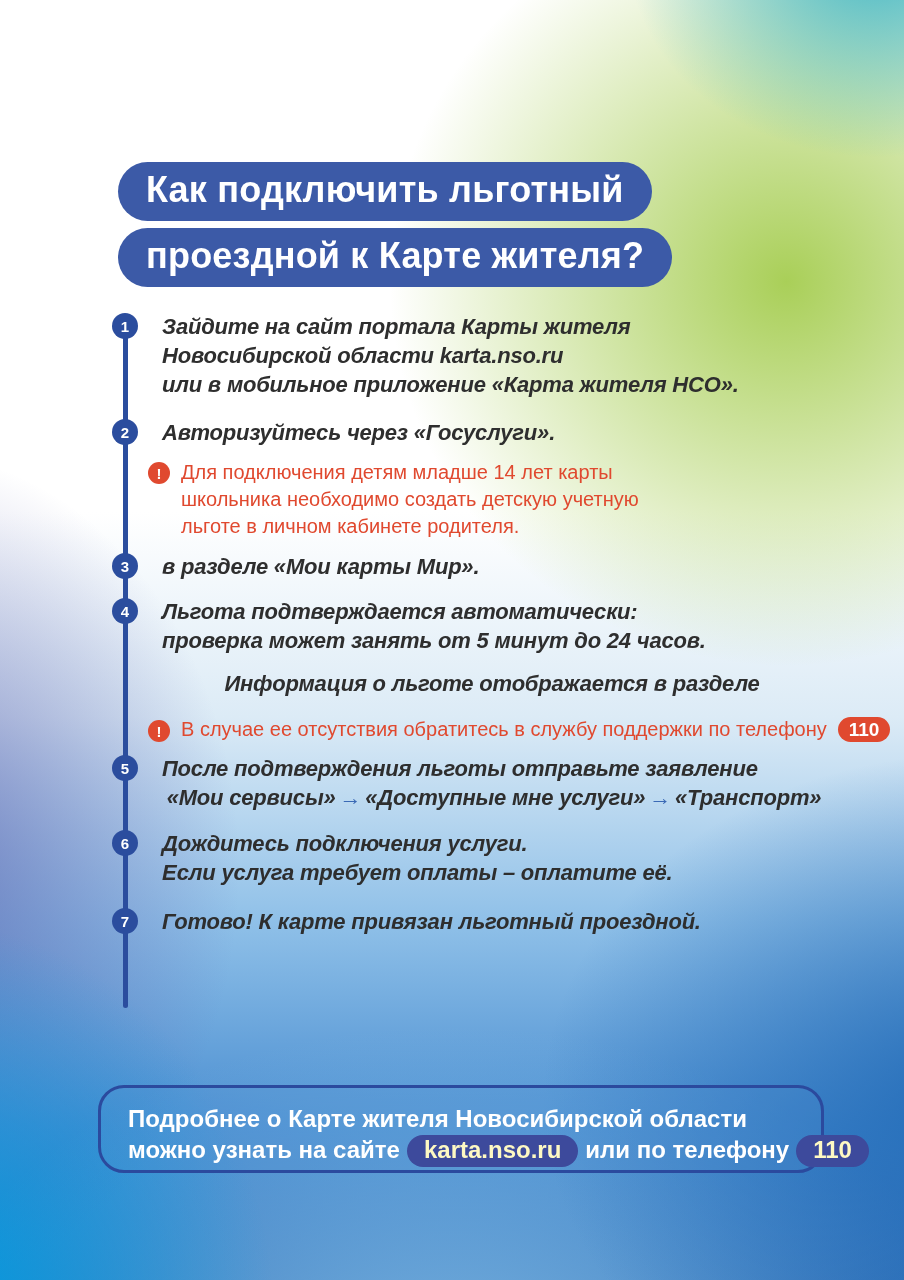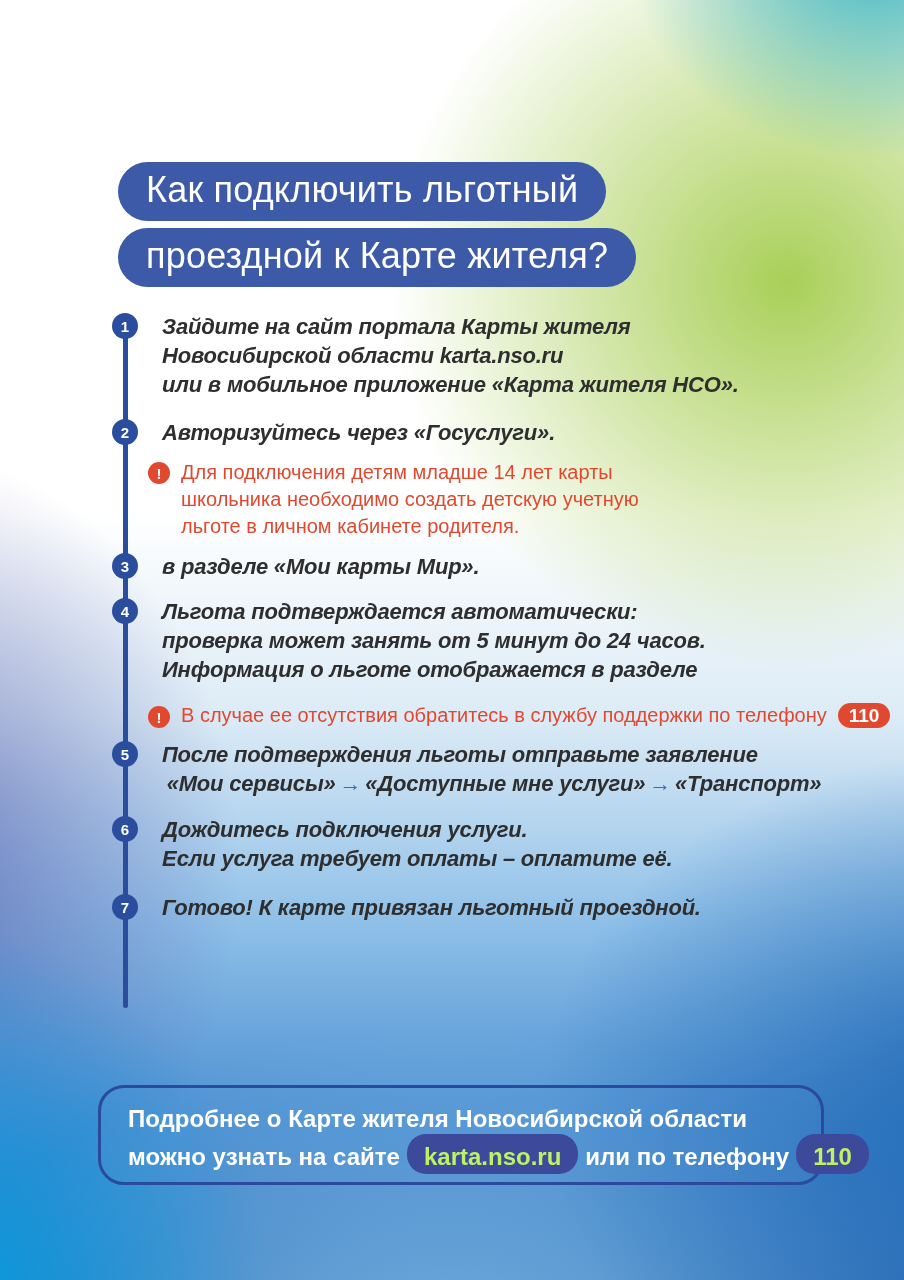--- a/index.html
+++ b/index.html
@@ -17,21 +17,21 @@
       radial-gradient(ellipse 700px 560px at 108% 86%, rgba(32,105,182,0.90) 0%, rgba(32,105,182,0) 62%),
       radial-gradient(ellipse 820px 600px at 50% 112%, rgba(140,198,236,0.95) 0%, rgba(140,198,236,0) 68%),
       linear-gradient(180deg, #ffffff 0%, #ffffff 40%, #dcebf6 56%, #8fc0e8 72%, #4a8ed1 88%, #2f6fb8 100%);
   }
 
   
   .title-block{position:absolute;left:118px;top:162px;}
   .title-pill{
     display:inline-block;
     background:#3c5aa7;color:#ffffff;
-    font-size:36px;font-weight:400;letter-spacing:0.2px;
+    font-size:36px;font-weight:700;letter-spacing:0.2px;
     line-height:1;padding:10px 28px 13px;border-radius:34px;
   }
   .title-row{margin-bottom:7px;}
 
   
   .steps{position:absolute;left:112px;top:312px;width:710px;}
   .rail{
     position:absolute;left:10.5px;top:14px;height:682px;width:5px;
     background:#2b4d9e;border-radius:3px;
   }
@@ -60,42 +60,42 @@
     line-height:27px;white-space:nowrap;
   }
   .warning-inline{display:flex;align-items:center;gap:11px;margin:18px 0 0 -14px;}
   .badge-red{
     display:inline-block;background:#e0492f;color:#ffffff;
     font-size:19px;font-weight:700;line-height:25px;
     padding:0 11px;border-radius:14px;
   }
 
   
-  .para2{}
+  .para2{margin-top:14px;text-align:center;}
   .seg-small{font-size:17px;}
 
   
   .path-line{white-space:nowrap;padding-left:4px;text-align:center;}
   .arrow{color:#3a69b5;font-weight:700;padding:0 4px;}
 
   
   .footer-box{
-    position:absolute;left:98px;top:1085px;width:726px;height:100px;
+    position:absolute;left:98px;top:1085px;width:726px;height:88px;
     border:3px solid #2b4a9e;border-radius:26px;
     background:rgba(80,145,210,0.22);
     box-sizing:border-box;
     padding:15px 0 0 27px;
   }
   .footer-line{
     color:#ffffff;font-size:24px;font-weight:700;line-height:31px;white-space:nowrap;
   }
   .badge-navy{
-    display:inline-block;background:#3d4a9c;color:#bef264;
+    display:inline-block;background:#3d4a9c;color:#fef9c3;
     font-size:24px;font-weight:700;line-height:30px;
-    padding:8px 17px 2px;border-radius:19px;margin:0 7px;
+    padding:0 17px 2px;border-radius:19px;margin:0 7px;
     vertical-align:baseline;
   }
 </style>
 </head>
 <body>
 
 <div class="poster">
 
   <div class="title-block">
     <div class="title-row"><span class="title-pill">Как подключить льготный</span></div>

